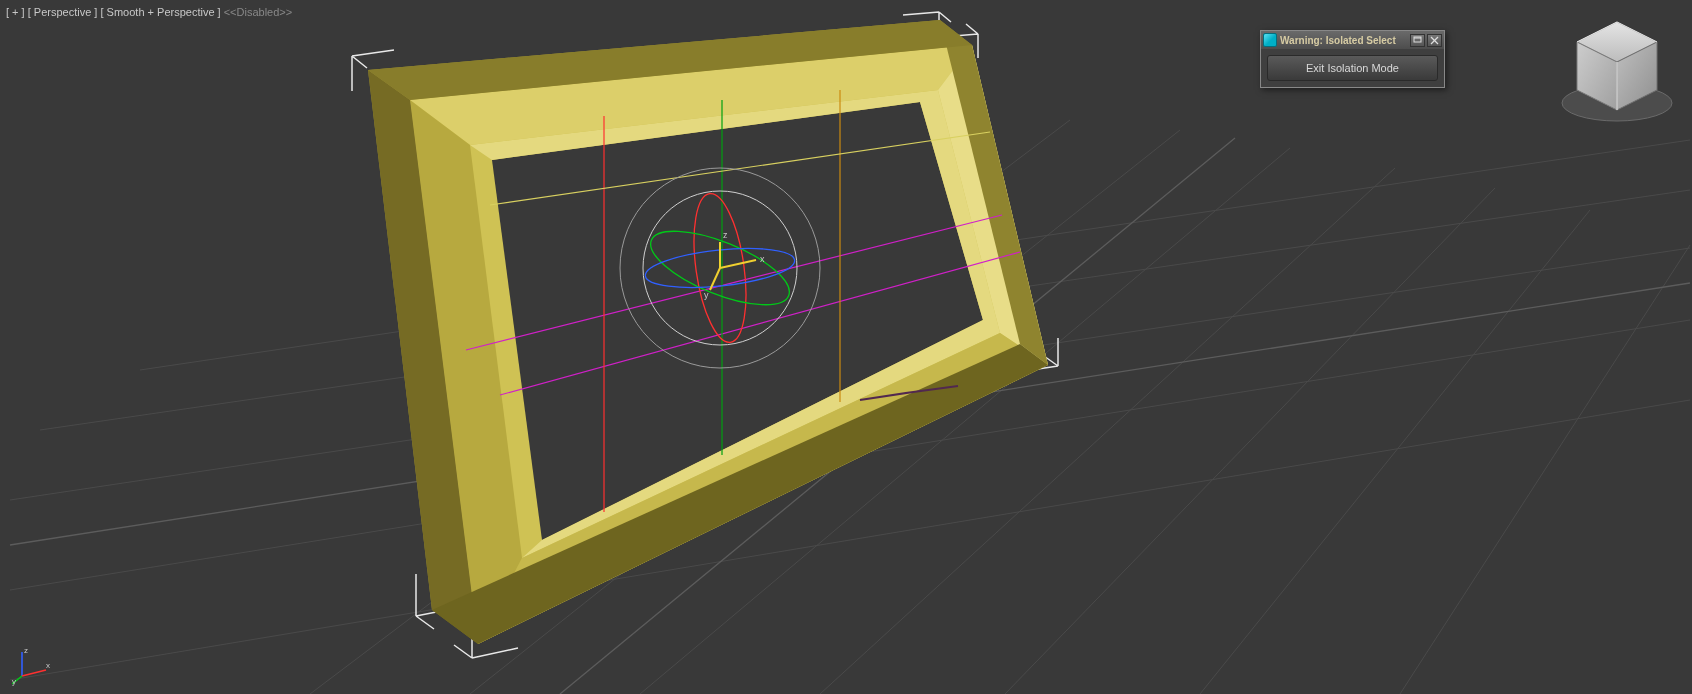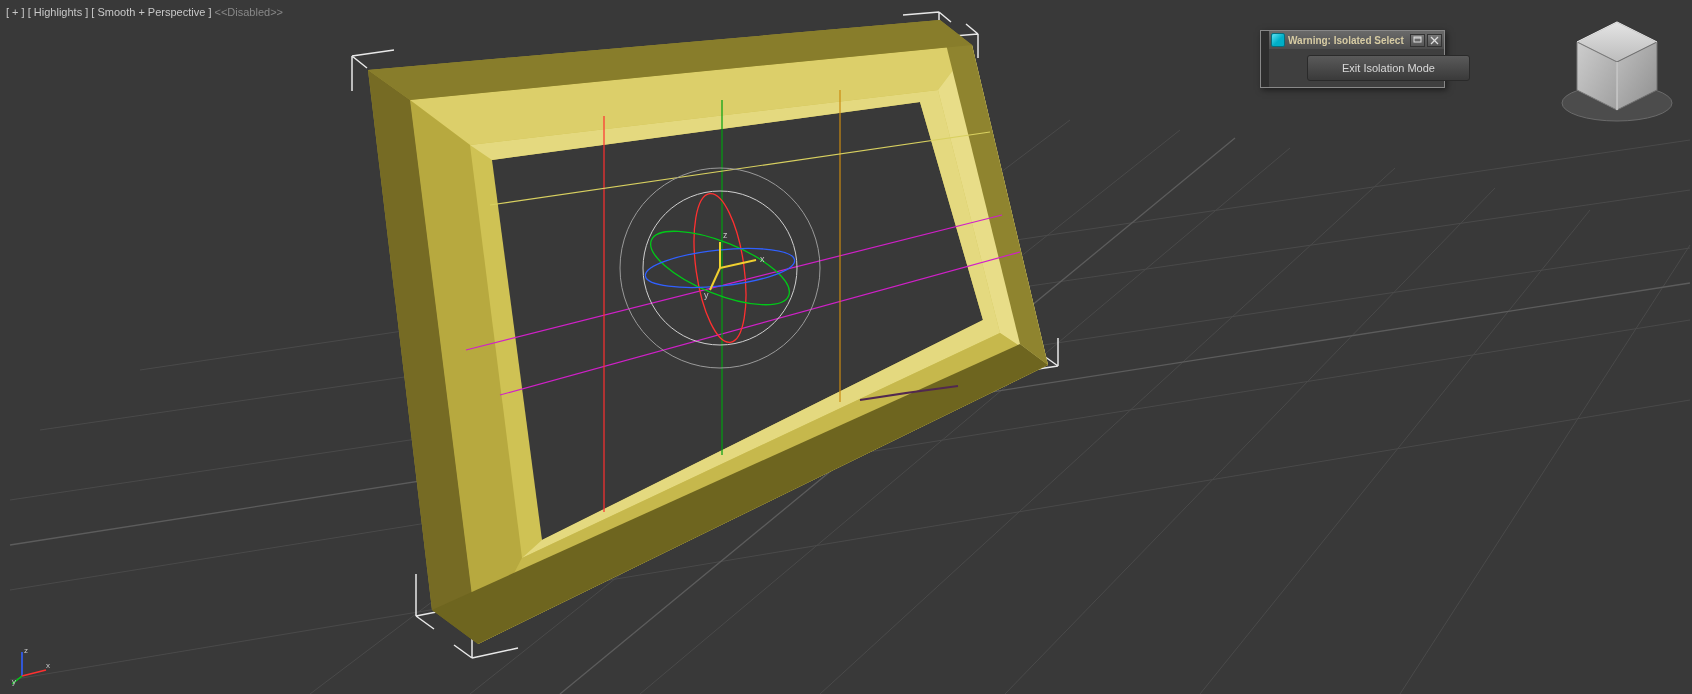--- a/index.html
+++ b/index.html
@@ -47,21 +47,20 @@
 
   
   .warn-dialog {
     position: absolute;
     top: 30px;
     left: 1260px;
     width: 185px;
     background: #2e2e2e;
     border: 1px solid #888;
     box-shadow: 2px 2px 6px rgba(0,0,0,.5);
-    padding-left: 8px;
   }
   .warn-title {
     display: flex;
     align-items: center;
     height: 18px;
     background: linear-gradient(#6a6a6a,#4d4d4d);
     padding: 0 2px 0 2px;
     color: #d6cba3;
     font-weight: bold;
     font-size: 10px;
@@ -100,21 +99,20 @@
   .warn-body button {
     width: 100%;
     height: 26px;
     background: linear-gradient(#5a5a5a,#3a3a3a);
     border: 1px solid #2a2a2a;
     border-radius: 3px;
     color: #d9d9d9;
     font-family: inherit;
     font-size: 11px;
     cursor: pointer;
-    margin-left: 32px;
   }
 
   
   .scene {
     position: absolute;
     inset: 0;
     width: 100%;
     height: 100%;
   }
 </style>
@@ -221,21 +219,21 @@
     </g>
   </g>
 
   <g stroke="#51284f" stroke-width="2" fill="none">
     <path d="M 860 400 q 50 -8 98 -14"></path>
   </g>
 </svg>
 
 <div class="vp-label">
   <span>[ + ]</span>
-  <span>[ Highlights ]</span>
+  <span>[ Perspective ]</span>
   <span>[ Smooth + Perspective ]</span>
   <span class="dis">&lt;&lt;Disabled&gt;&gt;</span>
 </div>
 
 <div class="warn-dialog">
   <div class="warn-title">
     <span class="ico"></span>
     <span class="title-text">Warning: Isolated Select</span>
     <span class="btn">
       <svg width="9" height="9">

